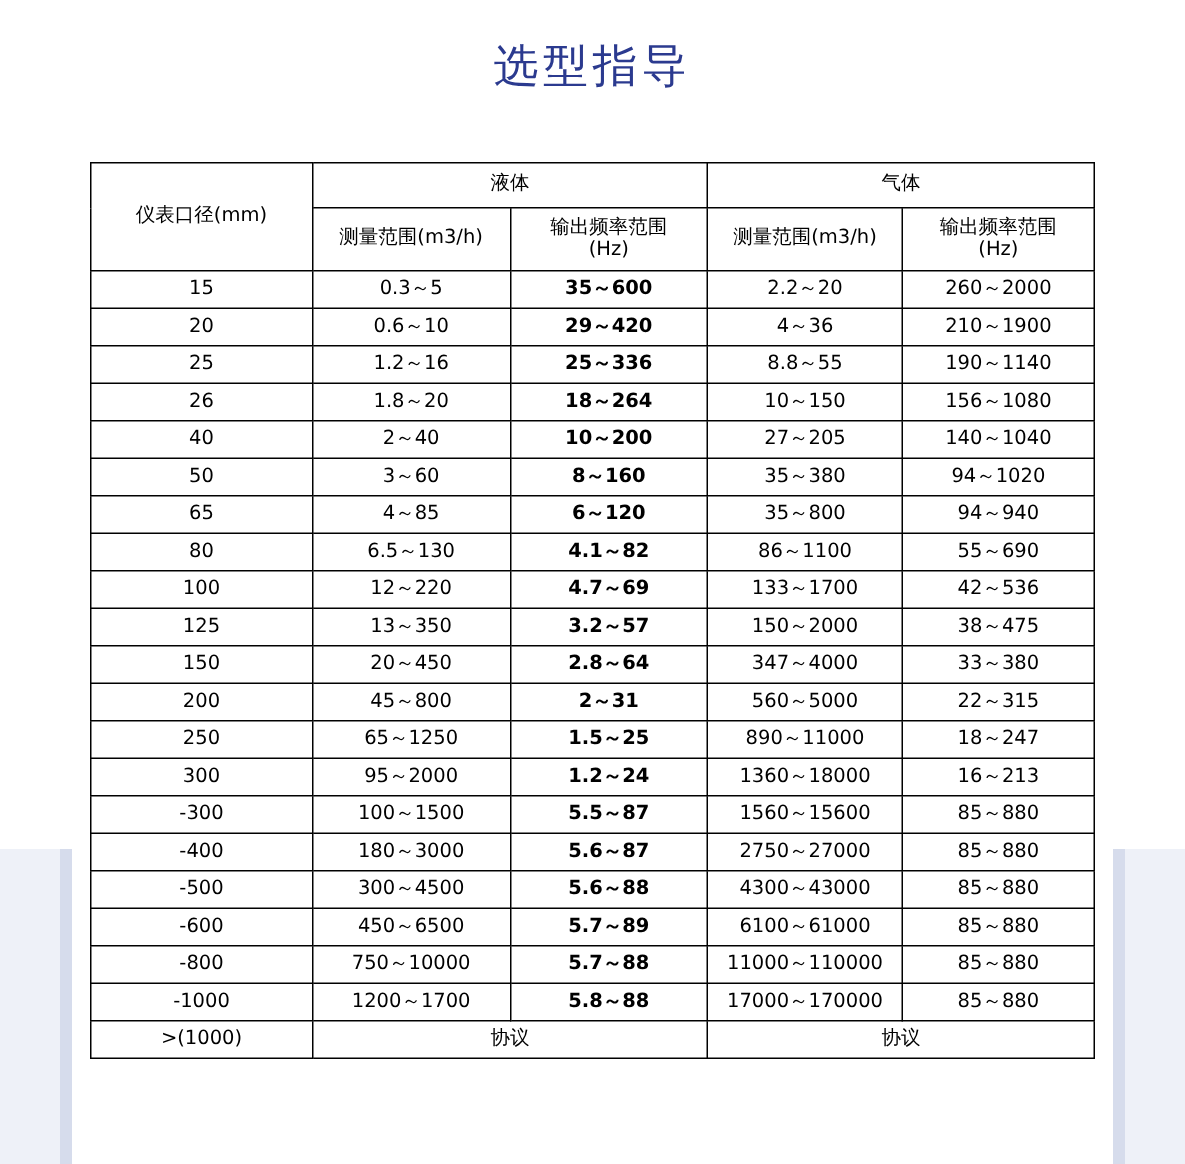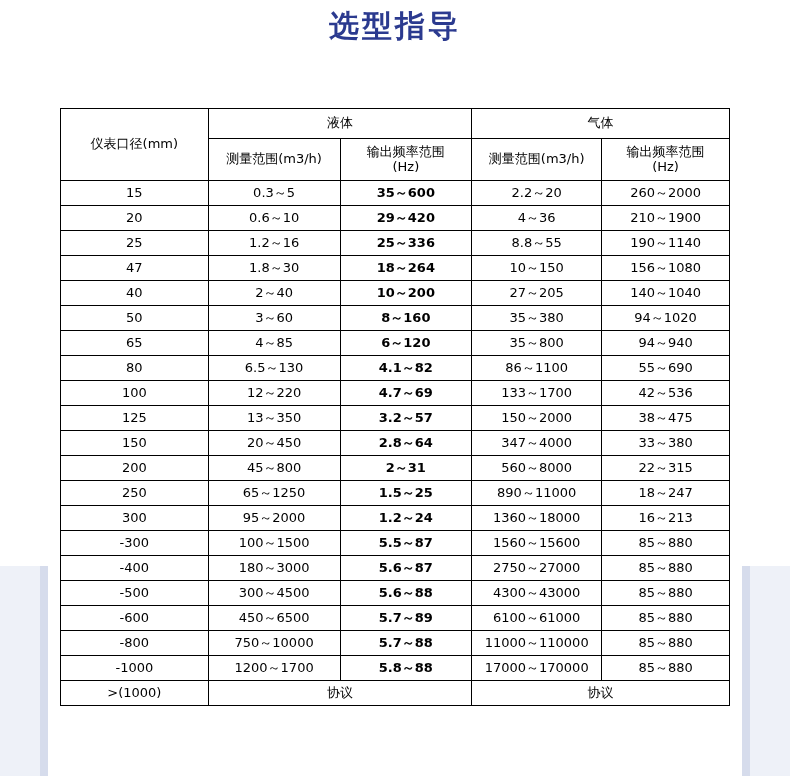--- a/index.html
+++ b/index.html
@@ -11,24 +11,24 @@
     height: 776px;
     background: #ffffff;
     font-family: "Liberation Sans", sans-serif;
     position: relative;
     overflow: hidden;
   }
   .page-title {
     text-align: center;
     color: #2b3a8f;
     font-size: 30px;
-    font-weight: bold;
+    font-weight: normal;
     letter-spacing: 3px;
     margin: 0;
-    padding-top: 6px;
+    padding-top: 24px;
     font-family: "DejaVu Sans", "Liberation Sans", sans-serif;
   }
   .table-wrap {
     position: absolute;
     left: 60px;
     top: 108px;
     width: 670px;
   }
   table.spec {
     border-collapse: collapse;
@@ -128,22 +128,22 @@
           <td class="c-gas-f">210～1900</td>
         </tr>
         <tr>
           <td class="c-size">25</td>
           <td class="c-liq-r">1.2～16</td>
           <td class="c-liq-f">25～336</td>
           <td class="c-gas-r">8.8～55</td>
           <td class="c-gas-f">190～1140</td>
         </tr>
         <tr>
-          <td class="c-size">47</td>
-          <td class="c-liq-r">1.8～30</td>
+          <td class="c-size">26</td>
+          <td class="c-liq-r">1.8～20</td>
           <td class="c-liq-f">18～264</td>
           <td class="c-gas-r">10～150</td>
           <td class="c-gas-f">156～1080</td>
         </tr>
         <tr>
           <td class="c-size">40</td>
           <td class="c-liq-r">2～40</td>
           <td class="c-liq-f">10～200</td>
           <td class="c-gas-r">27～205</td>
           <td class="c-gas-f">140～1040</td>
@@ -187,21 +187,21 @@
           <td class="c-size">150</td>
           <td class="c-liq-r">20～450</td>
           <td class="c-liq-f">2.8～64</td>
           <td class="c-gas-r">347～4000</td>
           <td class="c-gas-f">33～380</td>
         </tr>
         <tr>
           <td class="c-size">200</td>
           <td class="c-liq-r">45～800</td>
           <td class="c-liq-f">2～31</td>
-          <td class="c-gas-r">560～8000</td>
+          <td class="c-gas-r">560～5000</td>
           <td class="c-gas-f">22～315</td>
         </tr>
         <tr>
           <td class="c-size">250</td>
           <td class="c-liq-r">65～1250</td>
           <td class="c-liq-f">1.5～25</td>
           <td class="c-gas-r">890～11000</td>
           <td class="c-gas-f">18～247</td>
         </tr>
         <tr>

